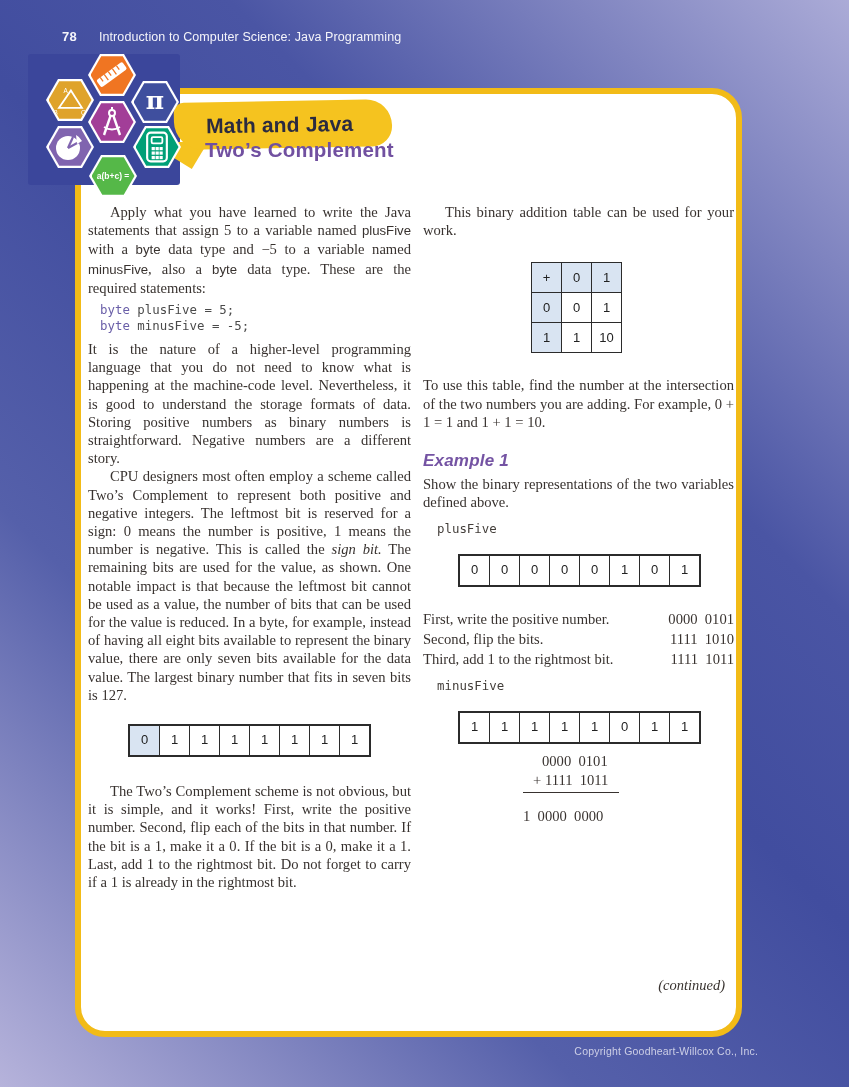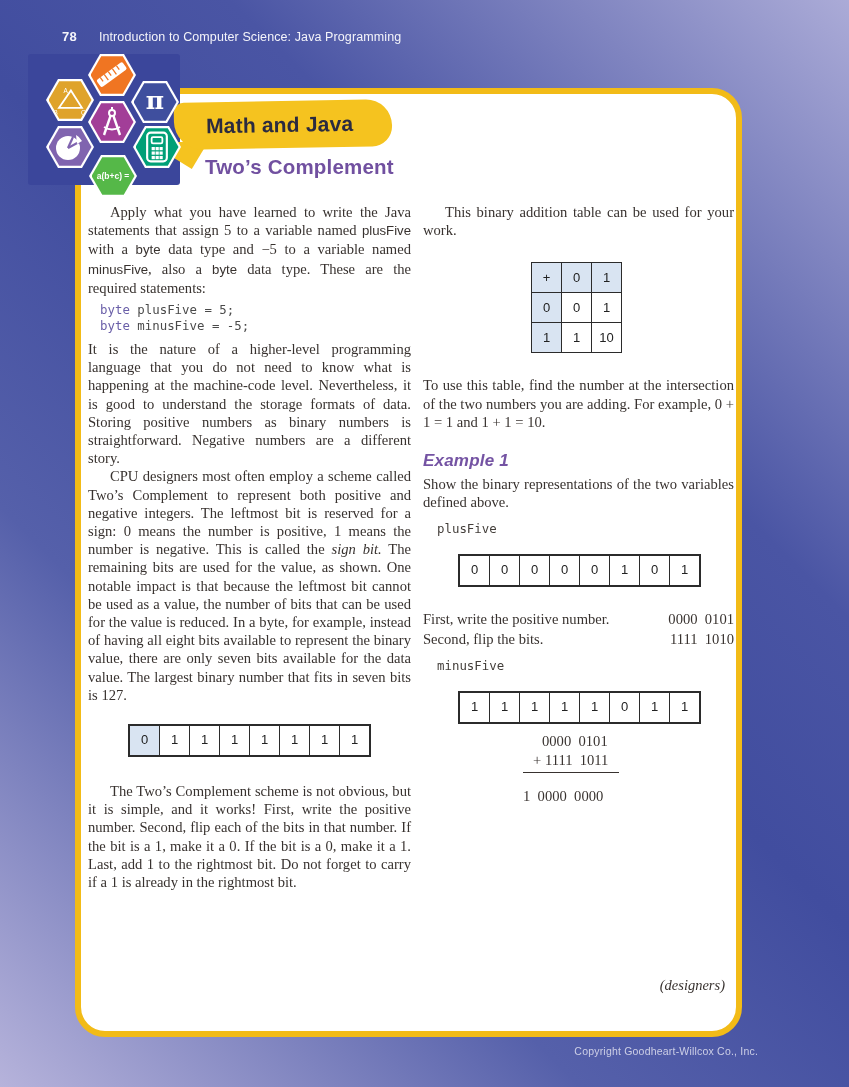--- a/index.html
+++ b/index.html
@@ -18,21 +18,21 @@
     background:#ffffff;border:6px solid #f2bb17;border-radius:30px;box-sizing:border-box;}
   .hex-backdrop{position:absolute;left:28px;top:54px;width:152px;height:131px;background:#3b469b;z-index:3;border-radius:3px;}
   
   .banner{position:absolute;left:174px;top:101px;width:218px;height:47px;z-index:4;
     background:#f5c31f;border-radius:10px 26px 20px 28px;transform:rotate(-1deg);
     display:flex;align-items:center;}
   .banner-tail{position:absolute;left:172px;top:142px;width:36px;height:27px;z-index:4;
     background:#f5c31f;clip-path:polygon(0 0,100% 0,55% 100%,0 55%);}
   .banner-title{padding-left:32px;font-family:"Liberation Sans",sans-serif;font-weight:700;
     font-size:21px;color:#2b2b40;letter-spacing:.2px;}
-  .topic-title{position:absolute;left:205px;top:155px;z-index:4;font-family:"Liberation Sans",sans-serif;
+  .topic-title{position:absolute;left:205px;top:138px;z-index:4;font-family:"Liberation Sans",sans-serif;
     font-weight:700;font-size:20.5px;color:#7150a0;letter-spacing:.2px;}
   
   .hex{position:absolute;width:48px;height:42px;background:#fff;z-index:6;
     clip-path:polygon(25% 0,75% 0,100% 50%,75% 100%,25% 100%,0 50%);
     display:flex;align-items:center;justify-content:center;}
   .hex-in{width:43px;height:37.5px;clip-path:polygon(25% 0,75% 0,100% 50%,75% 100%,25% 100%,0 50%);
     display:flex;align-items:center;justify-content:center;color:#fff;}
   .pi-glyph{font-family:"DejaVu Serif",serif;font-weight:700;font-size:25px;line-height:1;padding-bottom:3px;}
   .formula-label{font-family:"Liberation Sans",sans-serif;font-size:8.5px;font-weight:700;}
   
@@ -231,33 +231,37 @@
   </div>
   <div class="steps">
     <div class="step">
       <span>First, write the positive number.</span>
       <span class="pre">0000  0101</span>
     </div>
     <div class="step">
       <span>Second, flip the bits.</span>
       <span class="pre">1111  1010</span>
     </div>
+    <div class="step">
+      <span>Third, add 1 to the rightmost bit.</span>
+      <span class="pre">1111  1011</span>
+    </div>
   </div>
   <div class="mono-label">minusFive</div>
   <div class="bitrow row-bits">
     <div class="bit">1</div>
     <div class="bit">1</div>
     <div class="bit">1</div>
     <div class="bit">1</div>
     <div class="bit">1</div>
     <div class="bit">0</div>
     <div class="bit">1</div>
     <div class="bit">1</div>
   </div>
   <div class="sum">
     <div class="sum-a1 pre">0000  0101</div>
     <div class="sum-a2 pre">+ 1111  1011</div>
     <div class="sum-res pre">1  0000  0000</div>
   </div>
 </div>
 
-<div class="continued">(designers)</div>
+<div class="continued">(continued)</div>
 <div class="copyright">Copyright Goodheart-Willcox Co., Inc.</div>
 
 </body></html>

